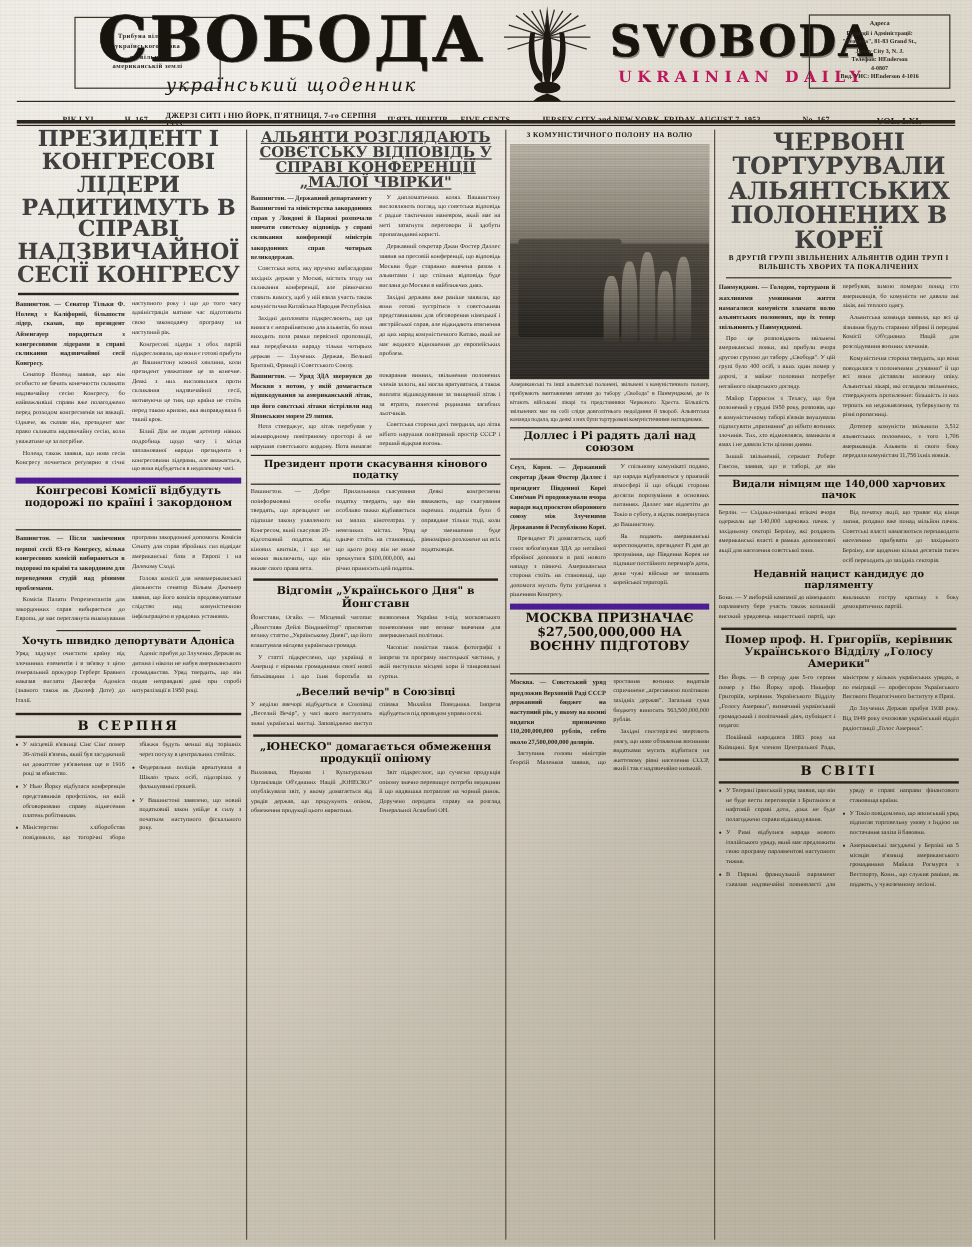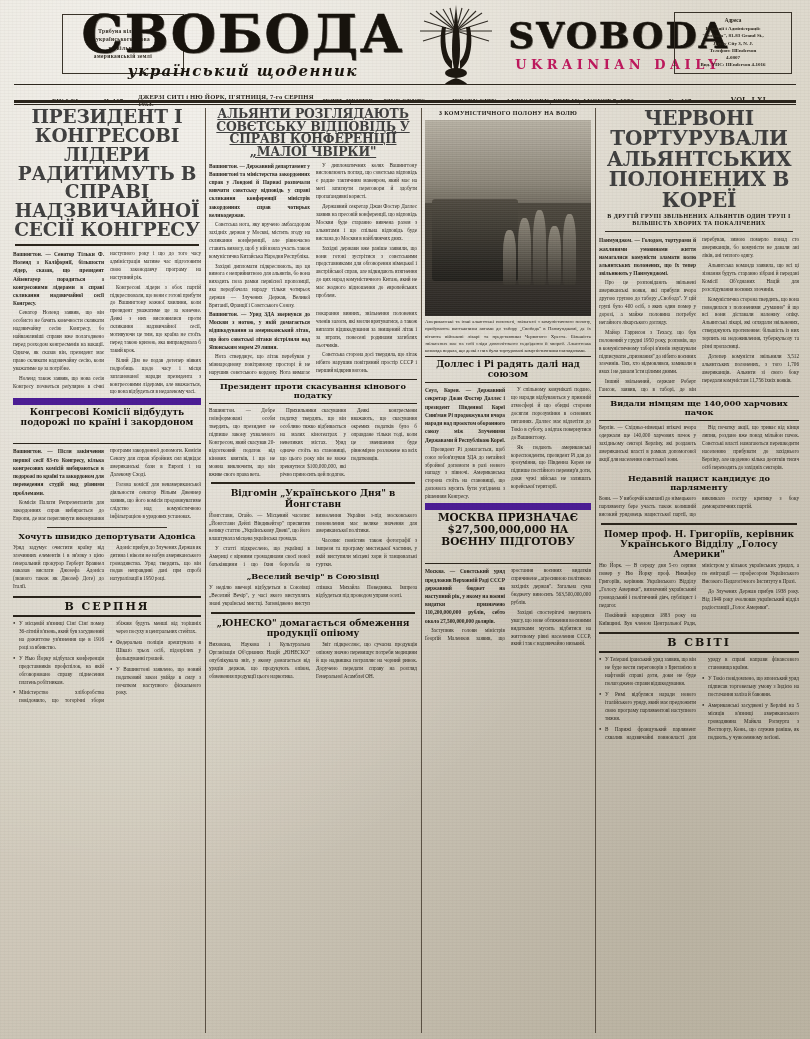--- a/index.html
+++ b/index.html
@@ -55,21 +55,21 @@
   .tcol{display:flex;flex-direction:column;align-items:center;}
   .t-cyr{
     font-family:"DejaVu Serif", serif;
     font-size:52px;font-weight:bold;letter-spacing:2px;line-height:1;
     color:#17130d;
     -webkit-text-stroke:.6px #17130d;
     text-shadow:1px 1px 0 rgba(40,34,24,.45);
   }
   .t-sub-cyr{
     font-family:"DejaVu Serif", serif;
-    font-style:italic;font-size:15px;font-weight:bold;letter-spacing:1.4px;
+    font-style:italic;font-size:15px;font-weight:normal;letter-spacing:1.4px;
     margin-top:2px;color:#1b160f;
   }
   .t-lat{
     font-family:"DejaVu Serif", serif;
     font-size:36px;font-weight:bold;letter-spacing:2px;line-height:1;
     color:#17130d;
     -webkit-text-stroke:.6px #17130d;
     text-shadow:1px 1px 0 rgba(40,34,24,.45);
   }
   .t-sub-lat{
@@ -119,21 +119,21 @@
     margin:2px 0 3px;font-family:"DejaVu Serif",serif;
     font-size:8.2px;font-weight:bold;text-align:center;line-height:1.12;color:#17130d;
   }
   h2.sub.big{font-size:10.5px;}
   h2.sub.mid{font-size:9px;}
   .kicker{
     font-size:6px;font-weight:bold;text-align:center;letter-spacing:.4px;
     margin:2px 0 2px;line-height:1.2;
   }
   .boxhl{
-    border-top:7px solid #4c1d95;border-bottom:1px solid #2b251c;
+    border-top:5px solid #4c1d95;border-bottom:1px solid #2b251c;
     padding:2px 0 16px;margin:4px 0 3px;
   }
   .boxhl2{
     border-top:1px solid #2b251c;border-bottom:1px solid #2b251c;
     padding:2px 0 3px;margin:4px 0 3px;
   }
   .hrule{height:1px;background:#3a332a;margin:4px 6px;}
   .hrule.thick{height:2px;background:#2b251c;margin:4px 2px;}
   .hrule.short{margin:4px 34px;}
 

